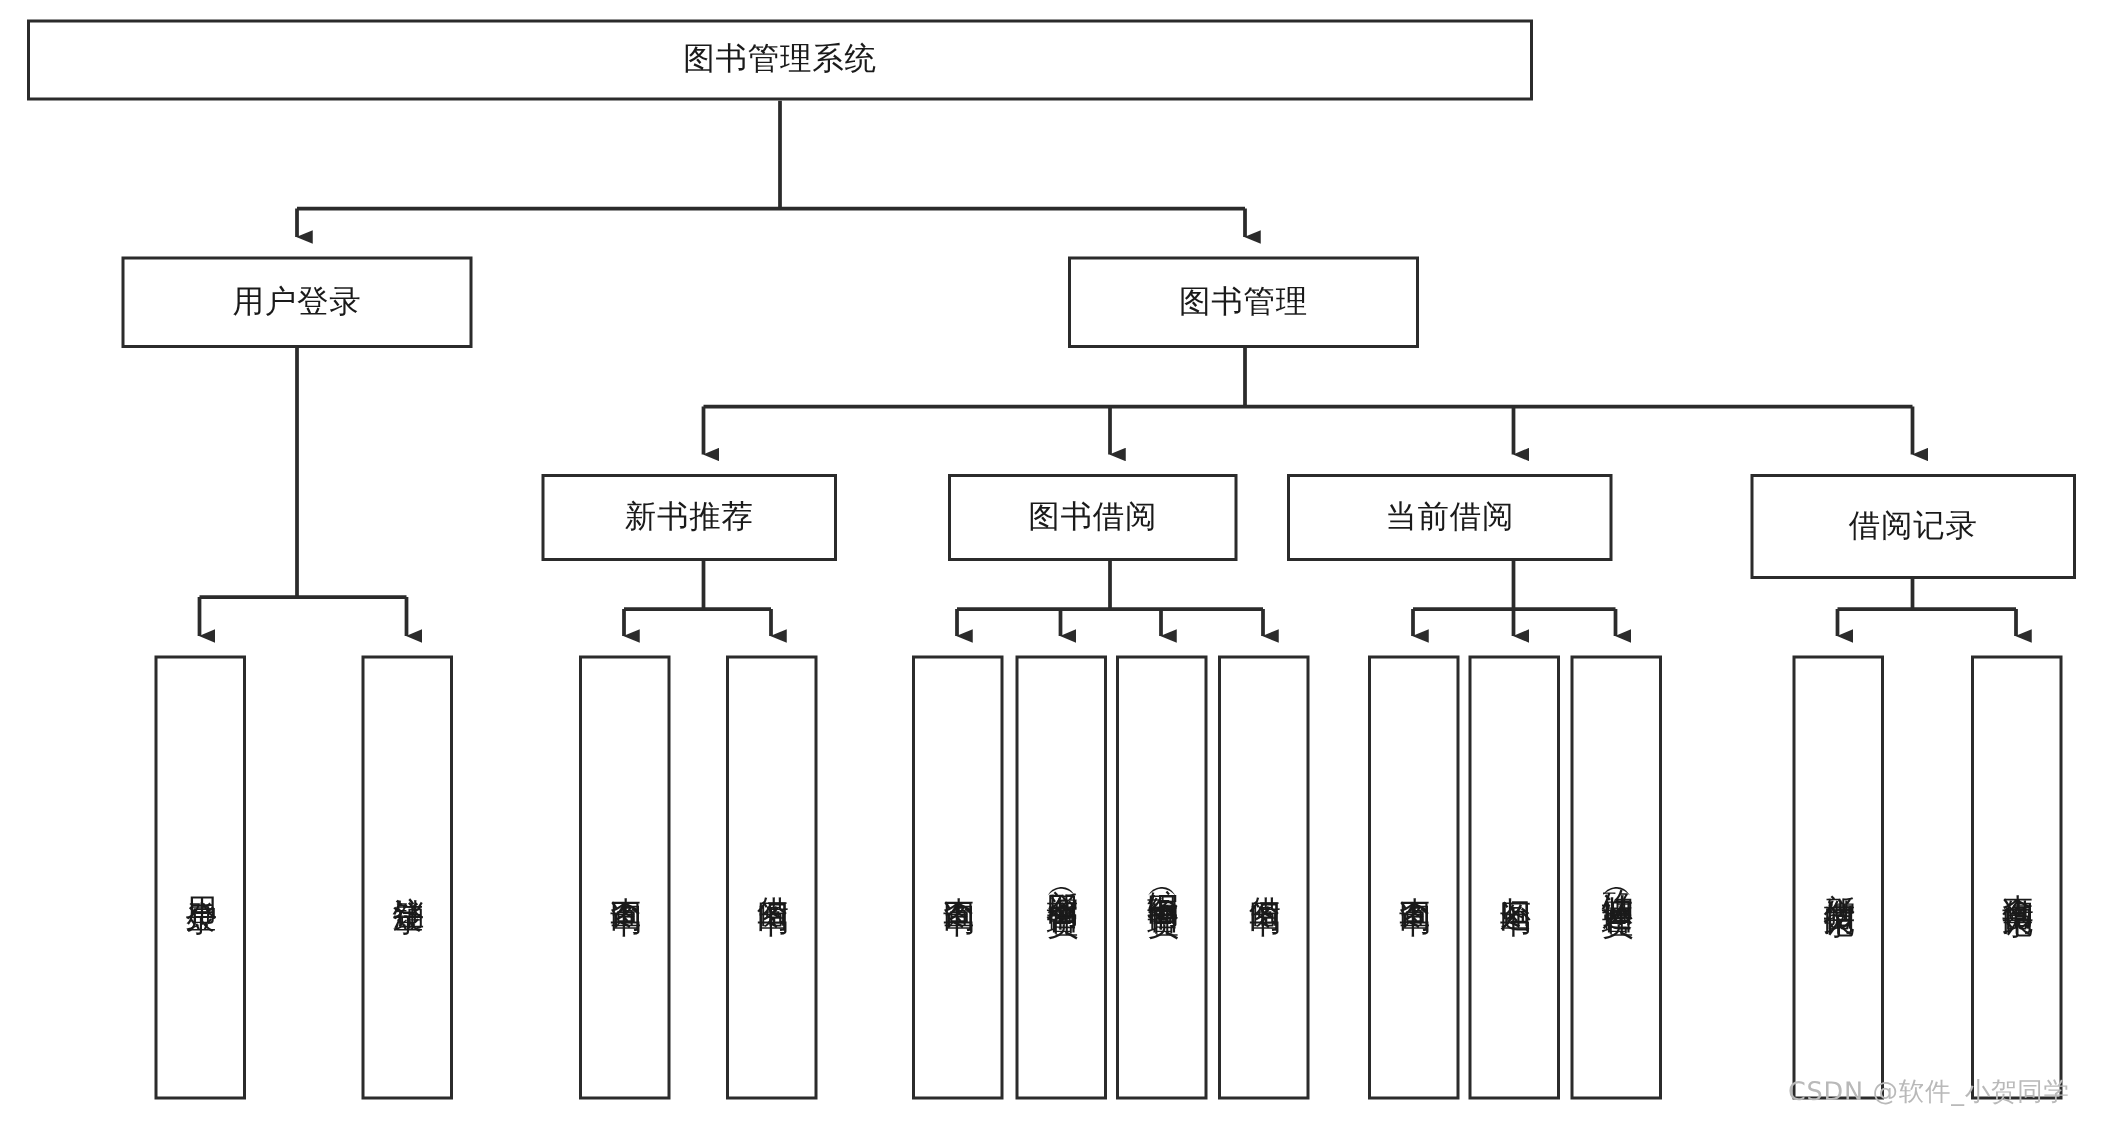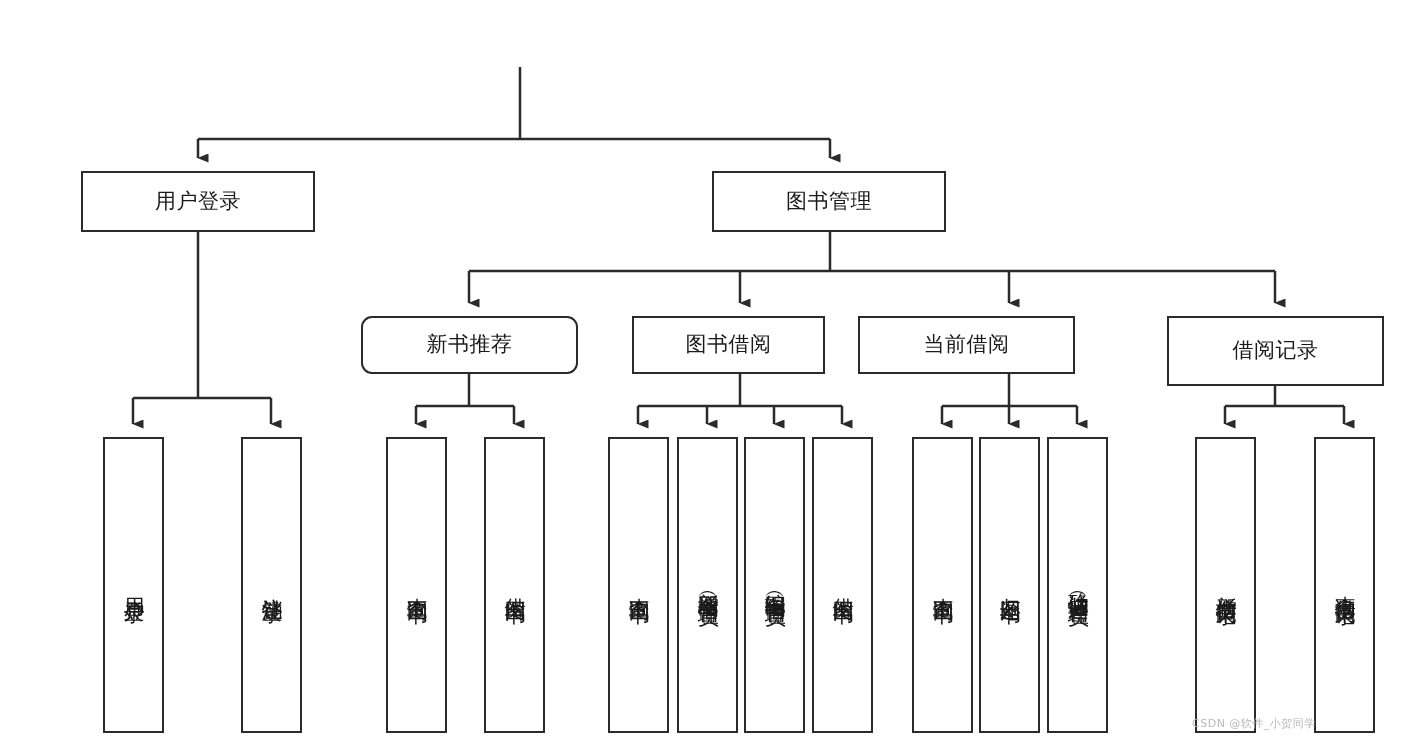--- a/index.html
+++ b/index.html
@@ -57,21 +57,21 @@
   .node.vertical .node-label {
     writing-mode: vertical-rl;
     text-orientation: upright;
     font-size: 21px;
     line-height: 1.32;
     letter-spacing: 2px;
     max-height: 100%;
   }
   .watermark {
     position: absolute;
-    font-size: 11px;
+    font-size: 17px;
     color: #b9b9b9;
     white-space: nowrap;
     letter-spacing: 0.5px;
   }
 </style>
 </head>
 <body>
 
 <div id="diagram-canvas">
 
@@ -118,29 +118,32 @@
       <line x1="1009" y1="406" x2="1009" y2="424" marker-end="url(#arrowhead)"></line>
       <line x1="1077" y1="406" x2="1077" y2="424" marker-end="url(#arrowhead)"></line>
 
       <line x1="1275" y1="374" x2="1275" y2="406"></line>
       <line x1="1225" y1="406" x2="1344" y2="406"></line>
       <line x1="1225" y1="406" x2="1225" y2="424" marker-end="url(#arrowhead)"></line>
       <line x1="1344" y1="406" x2="1344" y2="424" marker-end="url(#arrowhead)"></line>
     </g>
   </svg>
 
+  <div class="node horizontal root" style="left:18px; top:13px; width:1004px; height:54px;">
+    <span class="node-label">图书管理系统</span>
+  </div>
 
   <div class="node horizontal" style="left:81px; top:171px; width:234px; height:61px;">
     <span class="node-label">用户登录</span>
   </div>
   <div class="node horizontal" style="left:712px; top:171px; width:234px; height:61px;">
     <span class="node-label">图书管理</span>
   </div>
 
-  <div class="node horizontal" style="left:361px; top:316px; width:217px; height:58px;border-radius:11px;">
+  <div class="node horizontal" style="left:361px; top:316px; width:197px; height:58px;">
     <span class="node-label">新书推荐</span>
   </div>
   <div class="node horizontal" style="left:632px; top:316px; width:193px; height:58px;">
     <span class="node-label">图书借阅</span>
   </div>
   <div class="node horizontal" style="left:858px; top:316px; width:217px; height:58px;">
     <span class="node-label">当前借阅</span>
   </div>
   <div class="node horizontal" style="left:1167px; top:316px; width:217px; height:70px;">
     <span class="node-label">借阅记录</span>

